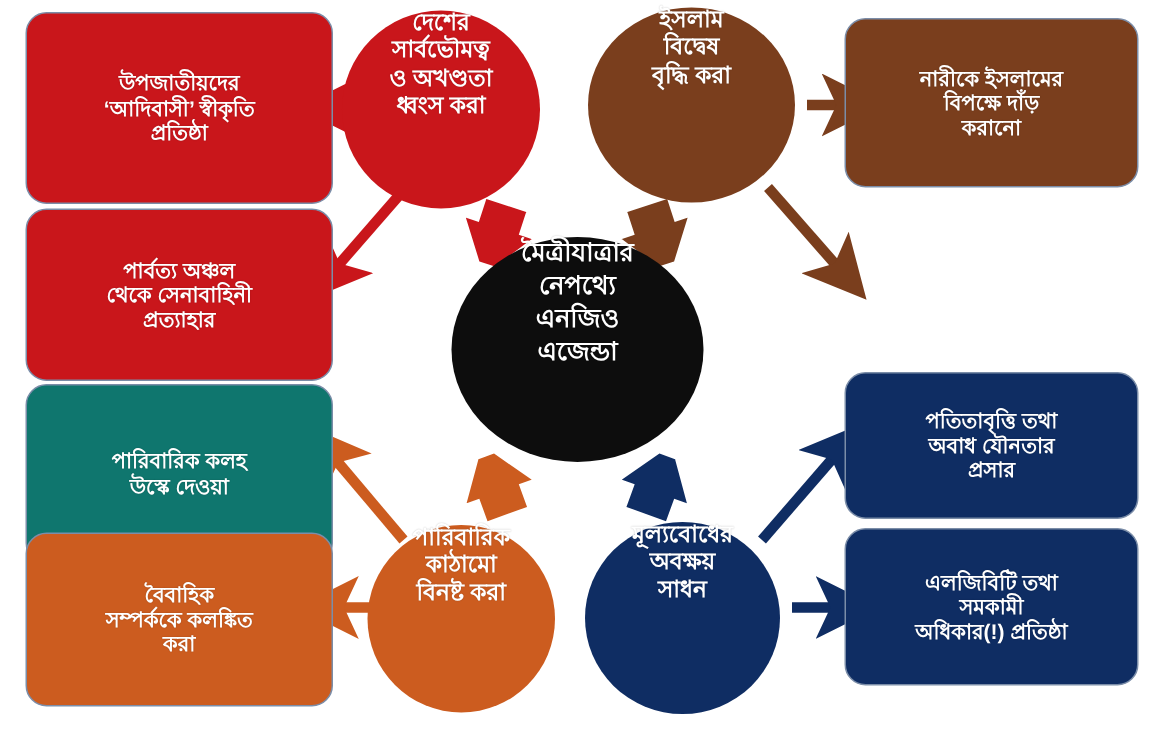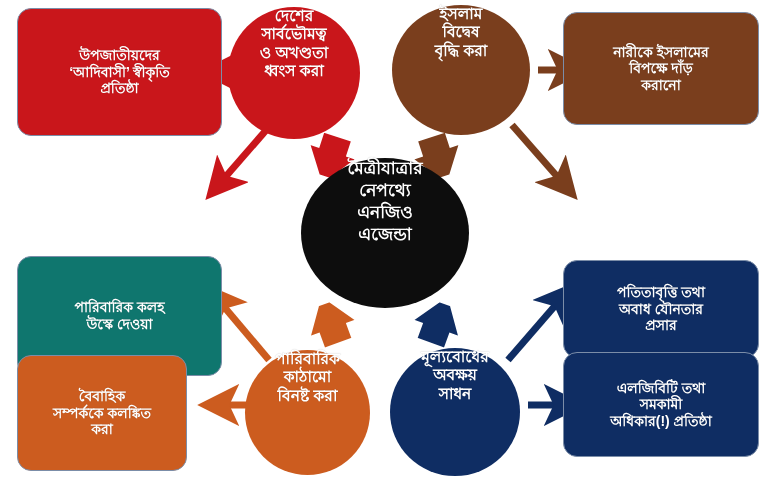--- a/index.html
+++ b/index.html
@@ -127,40 +127,45 @@
       <path d="M432,302 L413,329 L423,329 L423,345 L453,345 L453,329 L463,329 L444,302 Z" transform="rotate(20 438 323)" fill="#0f2d63" stroke="#ffffff" stroke-width="2"></path>
     </g>
   </svg>
 
   <div class="nodebox" style="left:17px; top:8px; width:205px; height:128px; background:#c9161b;">
     <span class="nodetext t-box">উপজাতীয়দের
 ‘আদিবাসী’ স্বীকৃতি
 প্রতিষ্ঠা</span>
   </div>
 
+  <div class="nodebox" style="left:17px; top:139px; width:205px; height:115px; background:#c9161b;">
+    <span class="nodetext t-box">পার্বত্য অঞ্চল
+থেকে সেনাবাহিনী
+প্রত্যাহার</span>
+  </div>
 
   <div class="nodebox" style="left:17px; top:256px; width:205px; height:120px; background:#0f766e;">
     <span class="nodetext t-box">পারিবারিক কলহ
 উস্কে দেওয়া</span>
   </div>
 
-  <div class="nodebox" style="left:17px; top:355px; width:170px; height:116px; background:#cc5c1f;">
+  <div class="nodebox" style="left:17px; top:355px; width:205px; height:116px; background:#cc5c1f;">
     <span class="nodetext t-box">বৈবাহিক
 সম্পর্ককে কলঙ্কিত
 করা</span>
   </div>
 
   <div class="nodebox" style="left:563px; top:12px; width:196px; height:113px; background:#7a3e1d;text-align:center;">
     <span class="nodetext t-box">নারীকে ইসলামের
 বিপক্ষে দাঁড়
 করানো</span>
   </div>
 
 
-  <div class="nodebox" style="left:563px; top:248px; width:196px; height:98px; background:#0f2d63;margin-top:12px;">
+  <div class="nodebox" style="left:563px; top:248px; width:196px; height:98px; background:#0f2d63;">
     <span class="nodetext t-box">পতিতাবৃত্তি তথা
 অবাধ যৌনতার
 প্রসার</span>
   </div>
 
   <div class="nodebox" style="left:563px; top:352px; width:196px; height:105px; background:#0f2d63;">
     <span class="nodetext t-box">এলজিবিটি তথা
 সমকামী
 অধিকার(!) প্রতিষ্ঠা</span>
   </div>

